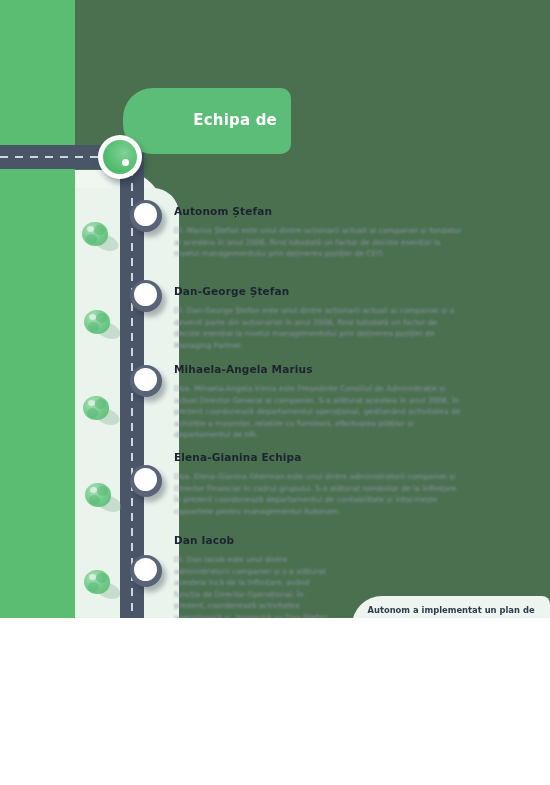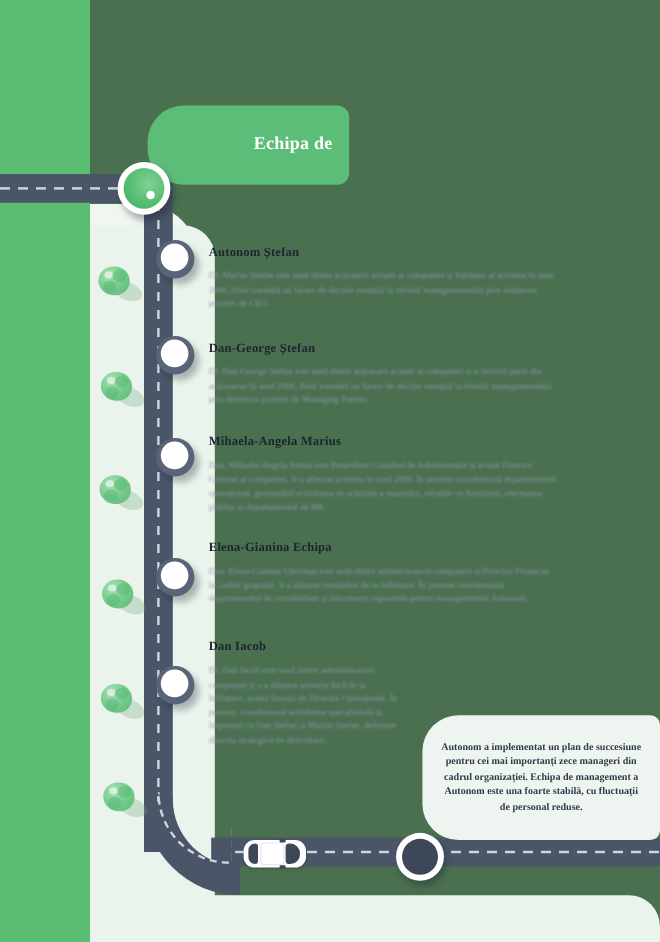--- a/index.html
+++ b/index.html
@@ -1,21 +1,21 @@
 <!DOCTYPE html>
 <html><head>
 <meta charset="utf-8">
 <style>
   html,body{margin:0;padding:0;}
   body{
     width:550px;height:785px;overflow:hidden;position:relative;
     background:#ffffff;
     font-family:"DejaVu Sans", sans-serif;
   }
-  #stage{position:absolute;left:0;top:0;width:550px;height:785px;overflow:hidden;font-family:Liberation Serif, serif;}
+  #stage{position:absolute;left:0;top:0;width:550px;height:618px;overflow:hidden;}
 
   
   .band-light{position:absolute;left:0;top:0;width:75px;height:785px;background:#5bbd72;}
   .band-dark{position:absolute;left:75px;top:0;width:475px;height:785px;background:#4a7050;}
   .band-dark-strip{position:absolute;left:0;top:146px;width:75px;height:639px;background:#5bbd72;}
 
   
   .mint-panel{
     position:absolute;left:75px;top:188px;width:104px;height:597px;
     background:#eaf4ec;border-top-right-radius:26px;

